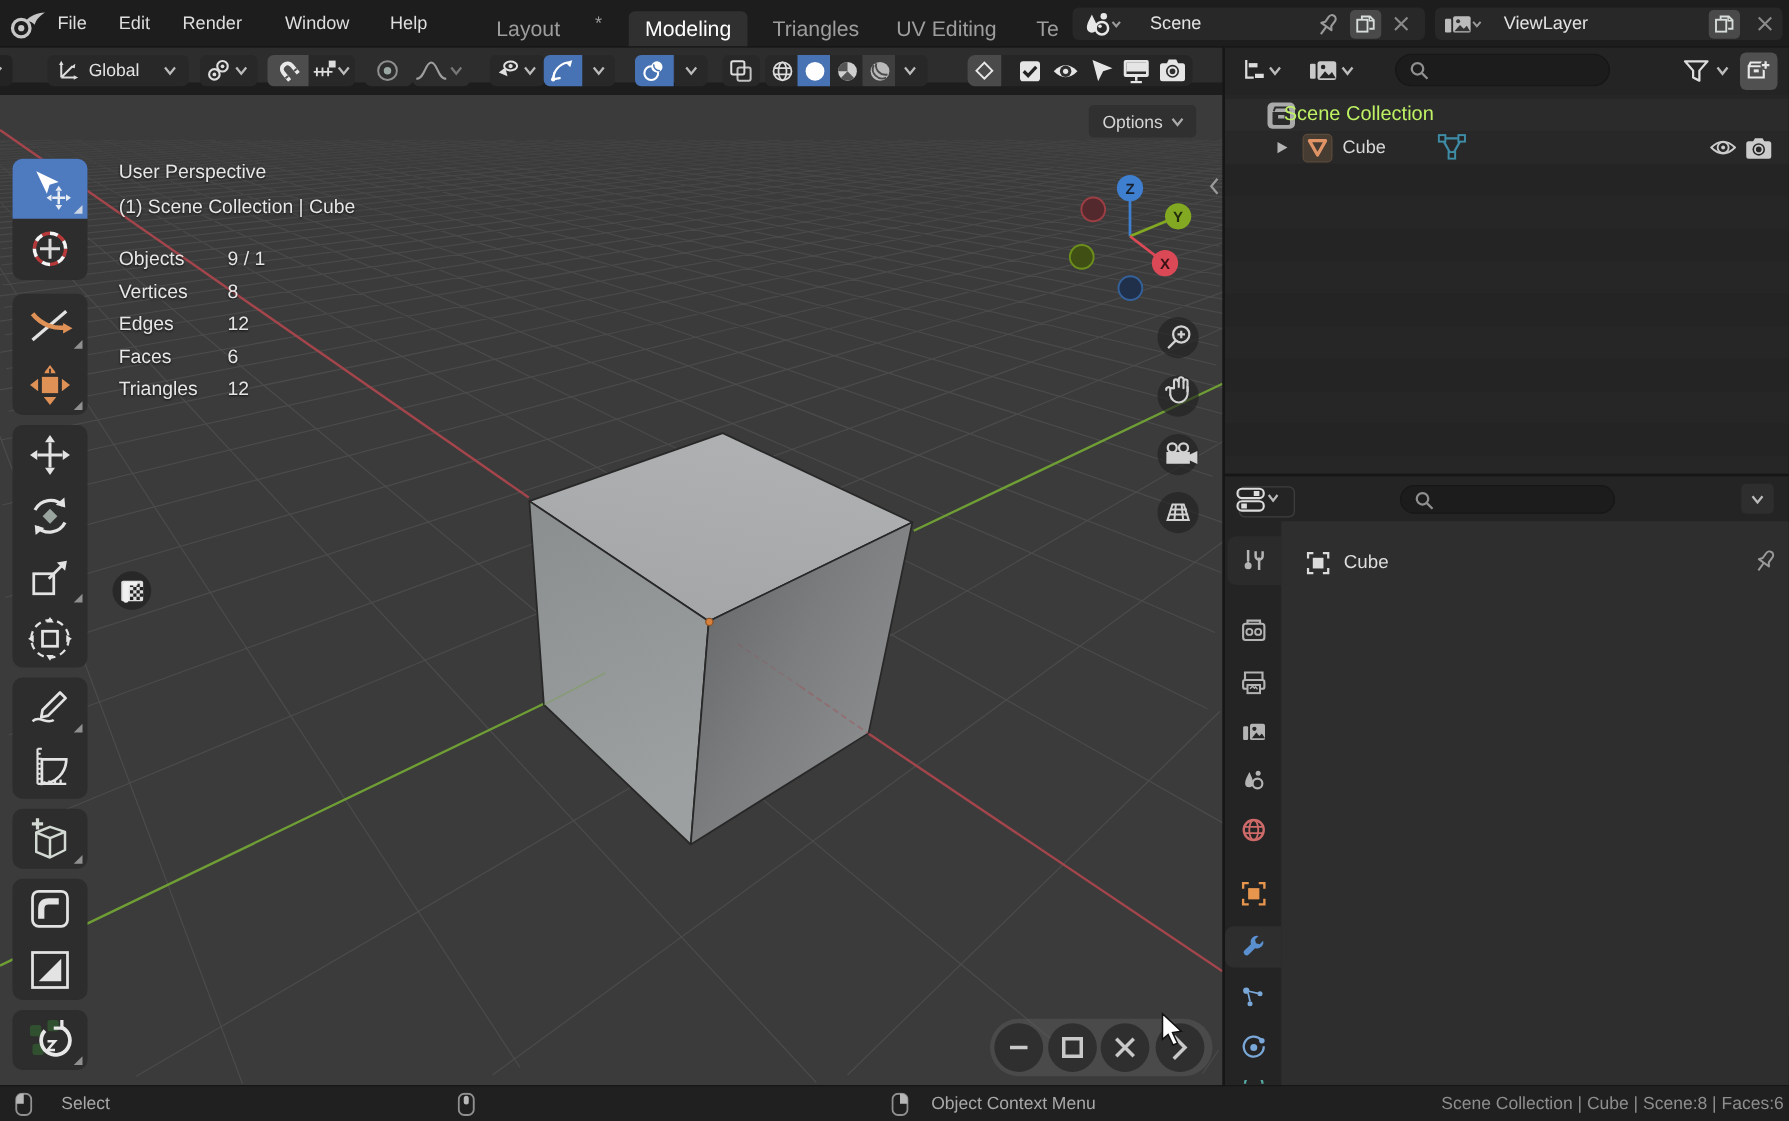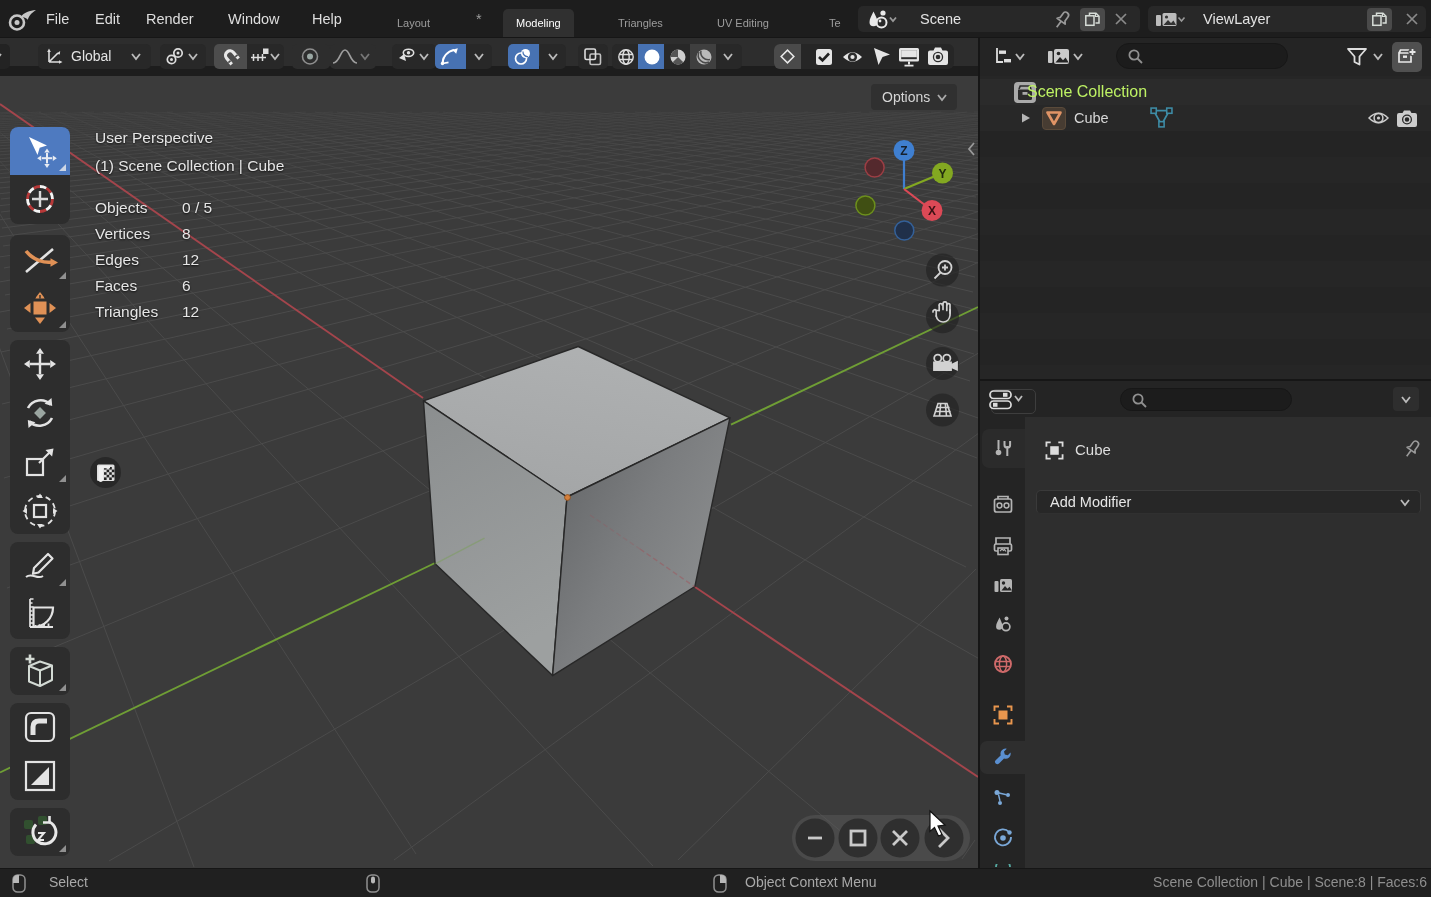--- a/index.html
+++ b/index.html
@@ -1,20 +1,20 @@
 <!DOCTYPE html>
 <html><head><meta charset="utf-8"><style>
 *{margin:0;padding:0;box-sizing:border-box}
 html,body{width:1431px;height:897px;overflow:hidden;background:#1d1d1d;font-family:"Liberation Sans",sans-serif;-webkit-font-smoothing:antialiased}
 .abs{position:absolute}
 #page{position:relative;width:1431px;height:897px}
 
 #topbar{position:absolute;left:0;top:0;width:1431px;height:38px;background:#1d1d1d}
 #topbar .menu{position:absolute;top:0;height:38px;line-height:38px;color:#dedede;font-size:14.5px}
-.tab{position:absolute;top:9px;height:29px;line-height:29px;font-size:11px;color:#9d9d9d;border-radius:5px 5px 0 0;padding:0 13px}
+.tab{position:absolute;top:9px;height:29px;line-height:29px;font-size:17px;color:#9d9d9d;border-radius:5px 5px 0 0;padding:0 13px}
 .tab.active{background:#303030;color:#fff}
 .idwidget{position:absolute;top:6px;height:26px;background:#282828;border-radius:5px}
 .idwidget .name{position:absolute;top:0;height:26px;line-height:26px;font-size:14.5px;color:#e3e3e3}
 
 #vphead{position:absolute;left:0;top:38px;width:978px;height:28px;background:#2d2d2d}
 #outhead{position:absolute;left:980px;top:38px;width:451px;height:38px;background:#242424}
 .hbtn{position:absolute;top:6px;height:25px;background:#282828;border-radius:5px}
 .searchbox{position:absolute;background:#1c1c1c;border-radius:13px;border:1px solid #171717}
 
 #viewport{position:absolute;left:0;top:76px;width:978px;height:792px;background:#3b3b3b}
@@ -436,21 +436,21 @@
     <path d="M27.5 9 A 11.5 11.5 0 1 1 14 11.5" fill="none" stroke="#e8e8e8" stroke-width="3"></path>
     <path d="M27.5 3 v6.5 h-6.5" fill="none" stroke="#e8e8e8" stroke-width="2.6"></path>
     <path d="M16 20 h6 l-6 7 h6" fill="none" stroke="#e8e8e8" stroke-width="2"></path>
   </svg>
   <div class="corner"></div>
 </div>
 
 <div class="vtext" style="left:95px;top:129px">User Perspective</div>
 <div class="vtext" style="left:95px;top:157px">(1) Scene Collection | Cube</div>
 <div class="vtext" style="left:95px;top:199px">Objects</div>
-    <div class="vtext" style="left:182px;top:199px">0 / 5</div>
+    <div class="vtext" style="left:182px;top:199px">9 / 1</div>
 <div class="vtext" style="left:95px;top:225px">Vertices</div>
     <div class="vtext" style="left:182px;top:225px">8</div>
 <div class="vtext" style="left:95px;top:251px">Edges</div>
     <div class="vtext" style="left:182px;top:251px">12</div>
 <div class="vtext" style="left:95px;top:277px">Faces</div>
     <div class="vtext" style="left:182px;top:277px">6</div>
 <div class="vtext" style="left:95px;top:303px">Triangles</div>
     <div class="vtext" style="left:182px;top:303px">12</div>
 
 <div class="abs" style="left:871px;top:84px;width:86px;height:26px;background:#303030;border-radius:4px">
@@ -733,25 +733,19 @@
       <rect x="5.5" y="5.5" width="9" height="9" fill="#dcdcdc"></rect>
       <path d="M1.5 6 V1.5 H6 M14 1.5 H18.5 V6 M18.5 14 V18.5 H14 M6 18.5 H1.5 V14" fill="none" stroke="#dcdcdc" stroke-width="1.9"></path>
     </svg>
     <div class="abs" style="left:50px;top:23px;height:20px;line-height:20px;font-size:15px;color:#dedede">Cube</div>
     <svg class="abs" style="left:376px;top:21px" width="22" height="22" viewBox="0 0 22 22">
           <g transform="rotate(36 11 11)">
             <path d="M11 2 a3 3 0 0 1 3 3 v5 l2 2.5 h-10 l2-2.5 V5 a3 3 0 0 1 3-3 Z" fill="none" stroke="#9a9a9a" stroke-width="1.6" stroke-linejoin="round"></path>
             <path d="M11 12.5 V20" stroke="#9a9a9a" stroke-width="1.6"></path>
           </g>
         </svg>
-    <div class="abs" style="left:11px;top:73px;width:385px;height:24px;background:#272727;border:1px solid #3a3a3a;border-bottom-color:#303030;border-radius:5px">
-      <div class="abs" style="left:13px;top:0;height:23px;line-height:23px;font-size:14.5px;color:#e6e6e6">Add Modifier</div>
-      <svg class="abs" style="left:362px;top:7px" width="12" height="9" viewBox="0 0 12 9">
-            <path d="M2 2 L6 7 L10 2" fill="none" stroke="#bbb" stroke-width="1.8"></path>
-          </svg>
-    </div>
   </div>
 </div>
 
 <div class="abs" style="left:978px;top:38px;width:2px;height:831px;background:#161616"></div>
 <div class="abs" style="left:980px;top:379px;width:451px;height:2px;background:#161616"></div>
 <div class="abs" style="left:0;top:868px;width:1431px;height:1px;background:#161616"></div>
 <div class="abs" style="left:0;top:37px;width:1431px;height:1px;background:#161616"></div>
 </div>
 </body></html>

